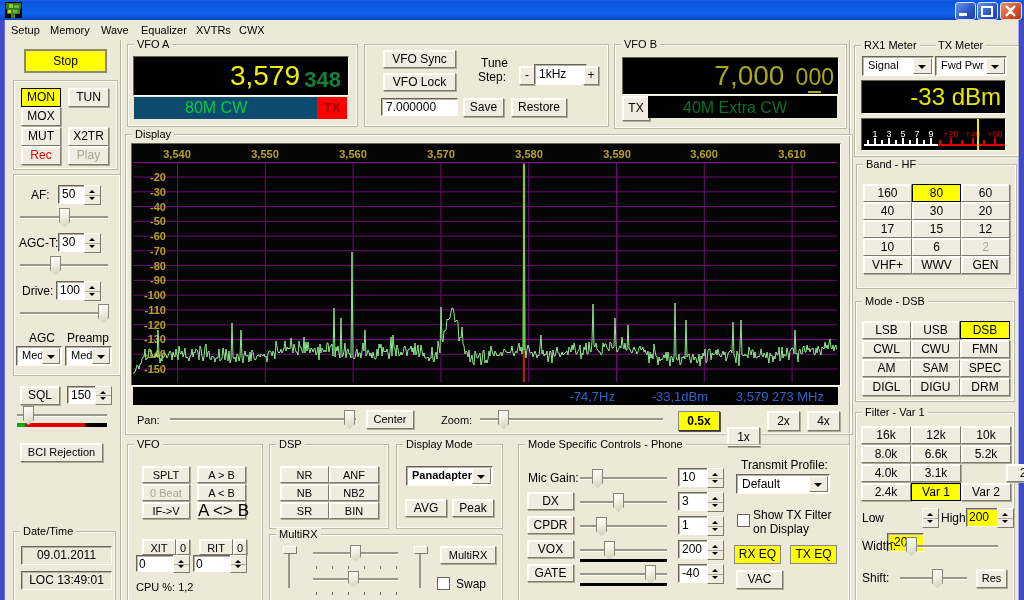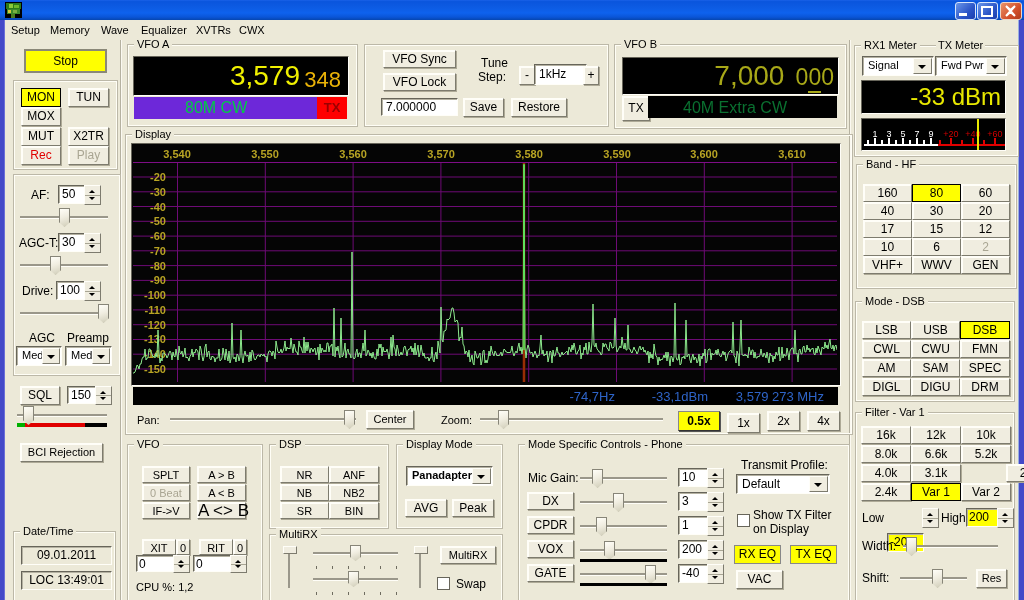--- a/index.html
+++ b/index.html
@@ -135,23 +135,23 @@
  <div class="tb" style="left:21px;top:571px;width:89px;height:16px;background:#ece9d8;text-align:center;padding-top:1px;">LOC 13:49:01</div>
 </div>
 
 <div id="topgroups">
 
  <div class="g" style="left:127px;top:44px;width:229px;height:81px;">
       <span>VFO A</span>
     </div>
  <div class="abs" style="left:133px;top:56px;width:214px;height:38px;background:#000;border:1px solid #67655a;border-right-color:#fffef8;border-bottom-color:#fffef8;">
    <div class="abs" style="right:48px;top:3px;font-size:28px;color:#f0f000;">3,579</div>
-   <div class="abs" style="right:7px;top:10px;font-size:22px;color:#eab308;">348</div>
- </div>
- <div class="abs" style="left:134px;top:97px;width:213px;height:22px;background:#6d28d9;">
+   <div class="abs" style="right:7px;top:10px;font-size:22px;color:#15803d;font-weight:bold;">348</div>
+ </div>
+ <div class="abs" style="left:134px;top:97px;width:213px;height:22px;background:#0c4a6e;">
    <div class="abs" style="left:51px;top:2px;font-size:16px;color:#00cc44;">80M CW</div>
    <div class="abs" style="right:0;top:0;width:30px;height:22px;background:#ff0000;color:#990000;font-size:13px;font-weight:bold;text-align:center;line-height:22px;">TX</div>
  </div>
 
  <div class="g" style="left:364px;top:44px;width:243px;height:81px;"></div>
  <div class="btn" style="left:383px;top:50px;width:71px;height:16px;">VFO Sync</div>
  <div class="btn" style="left:383px;top:73px;width:71px;height:16px;">VFO Lock</div>
  <div class="lbl12" style="left:478px;top:56px;"><span style="padding-left:3px;">Tune</span><br>Step:</div>
  <div class="btn" style="left:519px;top:66px;width:14px;height:17px;">-</div>
  <div class="tb" style="left:534px;top:64px;width:47px;height:17px;padding:2px 0 0 4px;">1kHz</div>
@@ -239,21 +239,21 @@
   <div class="abs" style="right:14px;top:2px;font-size:13px;color:#2e64c8;">3,579 273 MHz</div>
  </div>
  <div class="lbl" style="left:137px;top:414px;">Pan:</div>
  <div class="track" style="left:170px;top:418px;width:186px;"></div>
  <div class="thumb" style="left:344px;top:410px;"></div>
  <div class="btn" style="left:366px;top:410px;width:46px;height:17px;font-size:11px;">Center</div>
  <div class="lbl" style="left:441px;top:414px;">Zoom:</div>
  <div class="track" style="left:480px;top:418px;width:183px;"></div>
  <div class="thumb" style="left:498px;top:410px;"></div>
  <div class="btn sel" style="left:678px;top:411px;width:40px;height:18px;line-height:18px;font-size:12px;font-weight:bold;border-color:#888;border-right-color:#333;border-bottom-color:#333;box-shadow:1px 1px 0 #555;">0.5x</div>
- <div class="btn" style="left:727px;top:413px;width:31px;height:18px;line-height:18px;">1x</div>
+ <div class="btn" style="left:727px;top:427px;width:31px;height:18px;line-height:18px;">1x</div>
  <div class="btn" style="left:767px;top:411px;width:31px;height:18px;line-height:18px;">2x</div>
  <div class="btn" style="left:807px;top:411px;width:31px;height:18px;line-height:18px;">4x</div>
 </div>
 
 <div id="bottompanels">
 
  <div class="g" style="left:127px;top:444px;width:134px;height:156px;border-bottom:none;">
       <span>VFO</span>
     </div>
  <div class="btn" style="left:142px;top:466px;width:46px;height:15px;font-size:11px;">SPLT</div>

